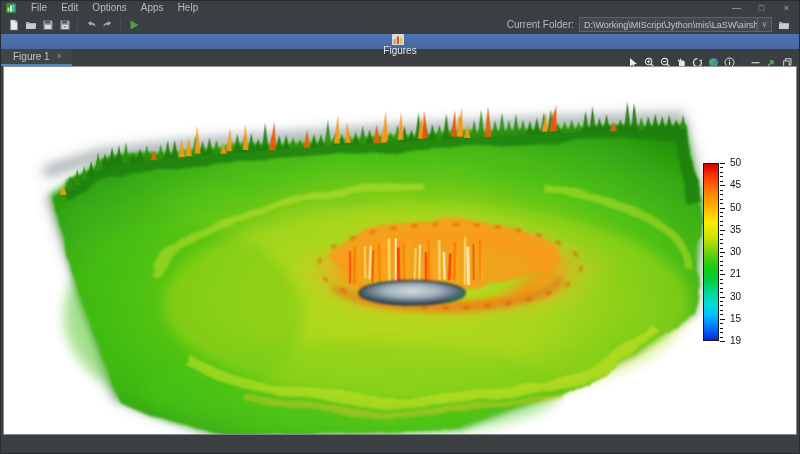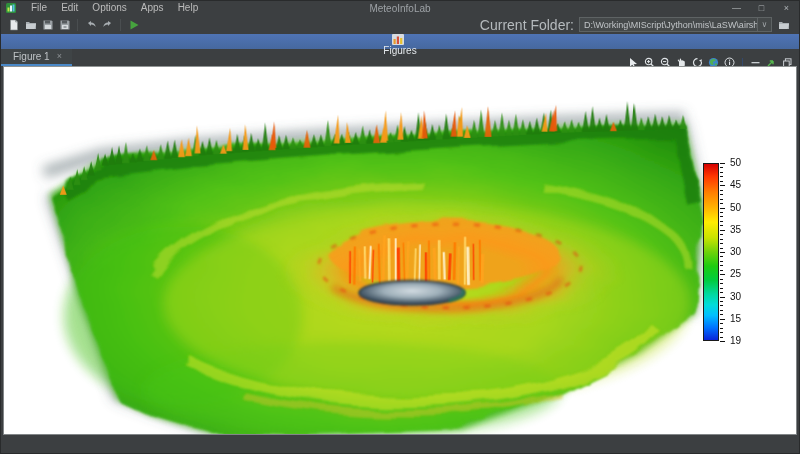--- a/index.html
+++ b/index.html
@@ -14,21 +14,21 @@
   .titlebar{height:14px;display:flex;align-items:center;padding-left:5px;position:relative;font-size:10px;}
   .app-icon{width:10px;height:10px;margin-right:8px;position:relative;z-index:2;flex:0 0 auto;}
   .menu-item{padding:0 7px;position:relative;z-index:2;line-height:14px;color:#bbbbbb;cursor:default;}
   .win-title{position:absolute;left:0;right:0;text-align:center;color:#9da2a6;font-size:10px;pointer-events:none;}
   .win-controls{margin-left:auto;display:flex;position:relative;z-index:2;}
   .win-btn{width:25px;text-align:center;font-size:9px;line-height:14px;color:#aeb3b6;cursor:default;}
   
   .toolbar{height:19px;display:flex;align-items:center;padding:0 6px 0 4px;}
   .tb-icon{width:17px;height:17px;display:flex;align-items:center;justify-content:center;}
   .tb-sep{width:1px;height:12px;background:#2e3132;border-right:1px solid #4a4e50;margin:0 4px;}
-  .folder-label{margin-left:auto;font-size:14px;color:#b5babd;padding-right:5px;}
+  .folder-label{margin-left:auto;font-size:10px;color:#b5babd;padding-right:5px;}
   .combo{width:193px;height:15px;background:#45494a;border:1px solid #5e6364;display:flex;align-items:center;font-size:9px;color:#c0c4c7;}
   .combo-text{flex:1;padding:0 4px;white-space:nowrap;overflow:hidden;}
   .combo-dd{width:14px;height:100%;border-left:1px solid #5e6364;display:flex;align-items:center;justify-content:center;color:#9fa4a7;font-size:8px;}
   .folder-btn{width:18px;height:17px;display:flex;align-items:center;justify-content:center;margin-left:3px;}
   
   .fig-header{height:15px;background:linear-gradient(#4f74b5,#46689f);display:flex;align-items:center;padding:0 5px;font-size:10px;color:#e4e8ec;flex-direction:column;}
   .fh-icon{width:12px;height:11px;margin-right:5px;display:flex;align-items:center;}
   .fh-tools{margin-left:auto;display:flex;align-items:center;gap:3px;}
   .fh-tool{width:13px;height:13px;display:flex;align-items:center;justify-content:center;}
   .fh-sep{width:1px;height:10px;background:#33486b;margin:0 3px;}
@@ -63,21 +63,20 @@
           <rect x="1.5" y="4.5" width="2" height="4" fill="#bfe84a"></rect>
           <rect x="4" y="2.5" width="2" height="6" fill="#eaf5ff"></rect>
           <rect x="6.5" y="1.5" width="2" height="7" fill="#57c0e8"></rect>
         </svg>
     </span>
     <span class="menu-item">File</span>
     <span class="menu-item">Edit</span>
     <span class="menu-item">Options</span>
     <span class="menu-item">Apps</span>
     <span class="menu-item">Help</span>
-    <div class="win-title">MeteoInfoLab</div>
     <div class="win-controls">
       <span class="win-btn">—</span>
       <span class="win-btn">□</span>
       <span class="win-btn">×</span>
     </div>
   </div>
 
   <div class="toolbar">
     <span class="tb-icon">
       <svg viewBox="0 0 12 12" width="12" height="12">
@@ -446,21 +445,21 @@
           <div class="cb-tick" style="top: 146.85px;"></div>
           <div class="cb-tick" style="top: 142.4px;"></div>
           <div class="cb-tick" style="top: 137.95px;"></div>
           <div class="cb-tick major" style="top: 133.5px;"></div>
           <div class="cb-label" style="top: 133.5px;">30</div>
           <div class="cb-tick" style="top: 129.05px;"></div>
           <div class="cb-tick" style="top: 124.6px;"></div>
           <div class="cb-tick" style="top: 120.15px;"></div>
           <div class="cb-tick" style="top: 115.7px;"></div>
           <div class="cb-tick major" style="top: 111.25px;"></div>
-          <div class="cb-label" style="top: 111.25px;">25</div>
+          <div class="cb-label" style="top: 111.25px;">21</div>
           <div class="cb-tick" style="top: 106.8px;"></div>
           <div class="cb-tick" style="top: 102.35px;"></div>
           <div class="cb-tick" style="top: 97.9px;"></div>
           <div class="cb-tick" style="top: 93.45px;"></div>
           <div class="cb-tick major" style="top: 89px;"></div>
           <div class="cb-label" style="top: 89px;">30</div>
           <div class="cb-tick" style="top: 84.55px;"></div>
           <div class="cb-tick" style="top: 80.1px;"></div>
           <div class="cb-tick" style="top: 75.65px;"></div>
           <div class="cb-tick" style="top: 71.2px;"></div>

